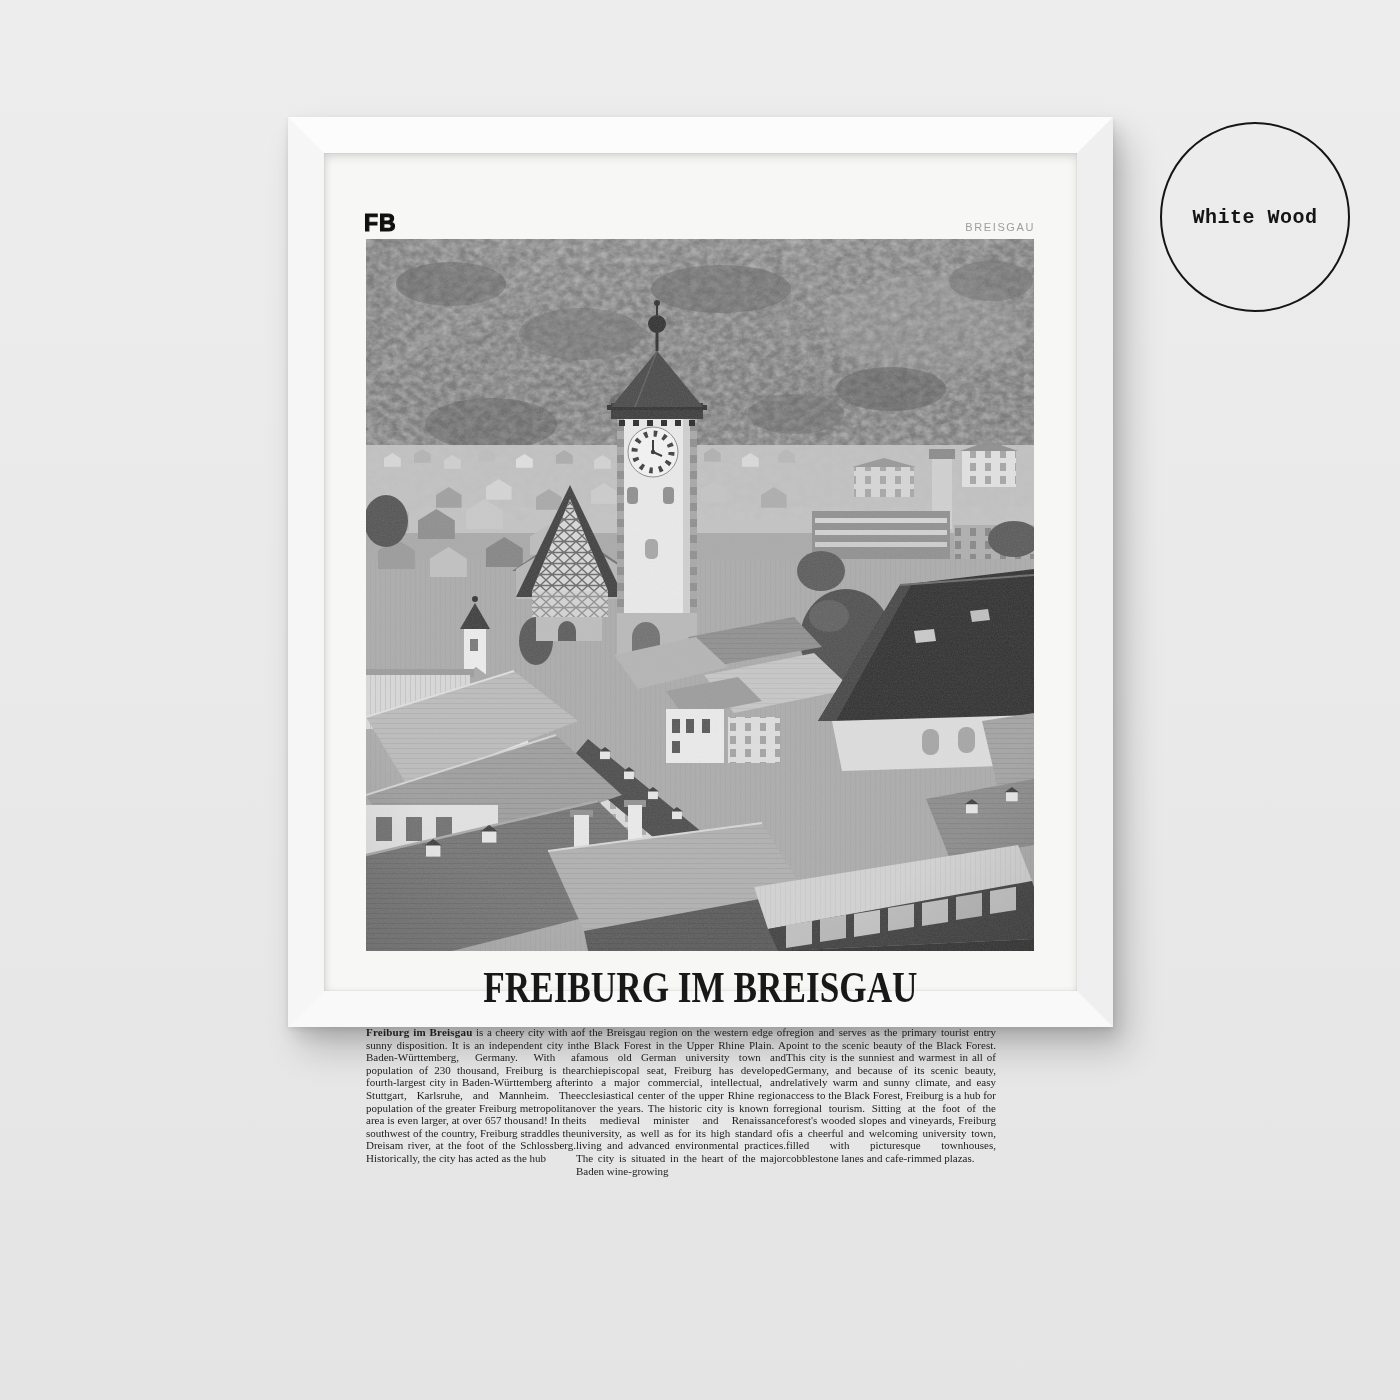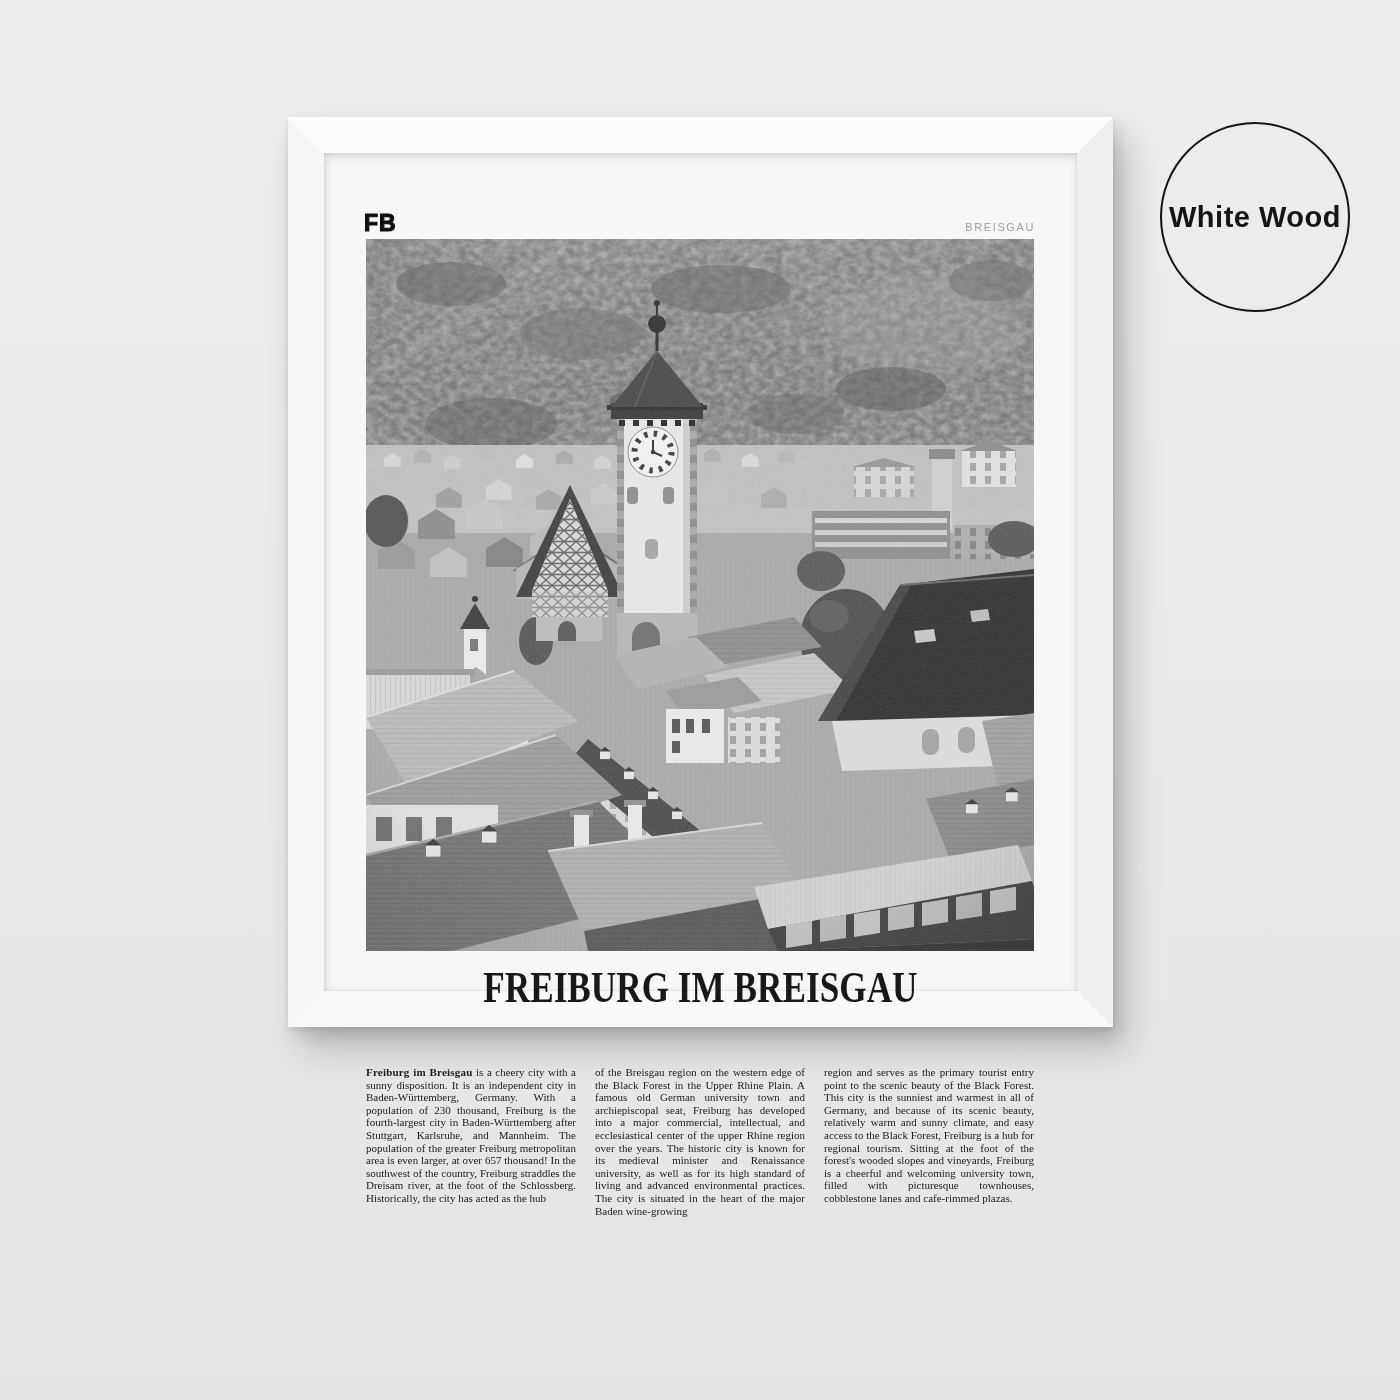--- a/index.html
+++ b/index.html
@@ -20,29 +20,29 @@
   
   .brand{position:absolute;left:40px;top:57px;font-size:23px;font-weight:700;
     letter-spacing:1px;color:#101010;-webkit-text-stroke:1.1px #101010;}
   .country{position:absolute;right:42px;top:68px;font-size:11px;letter-spacing:1.6px;
     color:#9e9e9e;}
   .photo{position:absolute;left:42px;top:86px;width:668px;height:712px;background:#a9a9a9;overflow:hidden;}
   .photo svg{display:block;width:100%;height:100%;}
   .headline{position:absolute;left:0;right:0;top:813px;text-align:center;
     font-family:"Liberation Serif",serif;font-weight:700;font-size:44px;line-height:1;color:#181818;}
   .headline>span{display:inline-block;transform:scaleX(.8);transform-origin:50% 50%;white-space:nowrap;}
-  .article{position:absolute;left:42px;top:873px;width:668px;display:flex;gap:19px;
+  .article{position:absolute;left:42px;top:873px;width:668px;display:flex;
     font-family:"Liberation Serif",serif;font-size:11px;line-height:12.6px;color:#1c1c1c;
-    text-align:justify;hyphens:none;margin-top:40px;}
+    text-align:justify;hyphens:none;}
   .article .col{width:210px;}
   .article b{letter-spacing:.2px;}
   
   .badge{position:absolute;left:1160px;top:122px;width:190px;height:190px;border-radius:50%;
     border:2px solid #151515;box-sizing:border-box;display:flex;align-items:center;justify-content:center;}
-  .badge span{font-family:Liberation Sans, sans-serif;font-weight:700;font-size:29px;color:#151515;letter-spacing:.5px;}
+  .badge span{font-family:Liberation Mono, monospace;font-weight:700;font-size:20px;color:#151515;letter-spacing:.5px;}
 </style>
 </head>
 <body>
 
 <div class="scene">
 
   <div class="frame">
     <div class="frame-bevel"></div>
     <div class="poster">
 

